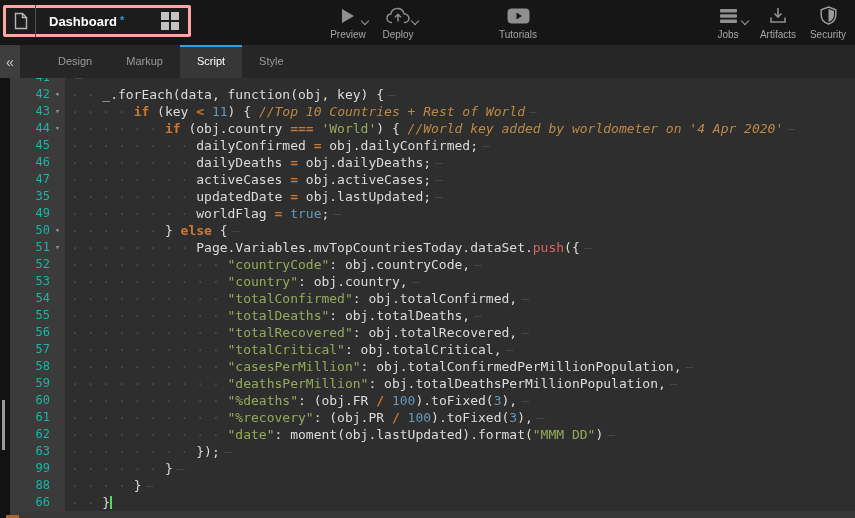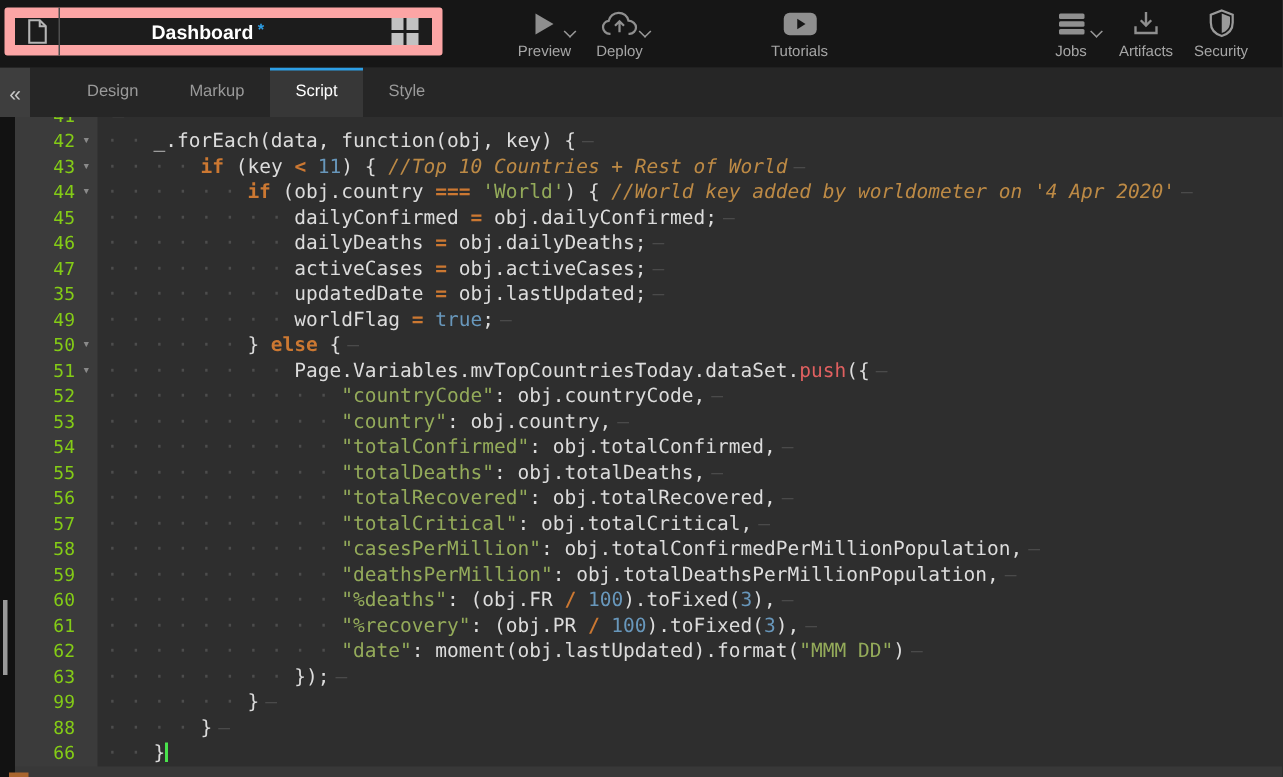--- a/index.html
+++ b/index.html
@@ -7,31 +7,31 @@
     width:855px;height:518px;overflow:hidden;
     background:#2e2e2e;
     font-family:"Liberation Sans",sans-serif;
     -webkit-font-smoothing:antialiased;
   }
   
   .header{position:relative;height:45px;background:var(--header-bg,#161616);}
   .pagebox{
     position:absolute;left:3px;top:5px;height:32px;box-sizing:border-box;
     display:flex;align-items:center;
-    border:7px solid #fca5a5;border-radius:2px;background:#1c1c1c;gap:48px;
+    border:3px solid #fca5a5;border-radius:2px;background:#1c1c1c;
   }
   .filebtn{width:29px;height:32px;display:flex;align-items:center;justify-content:center;
     border-right:1px solid #4e4e4e;cursor:pointer;}
   .pagetitle{padding:0 6px 0 13px;color:#ffffff;font-weight:bold;font-size:13px;width:102px;cursor:pointer;}
   .dirty{color:var(--accent,#2d9fe6);font-size:11px;vertical-align:top;margin-left:3px;}
   .gridbtn{display:grid;grid-template-columns:8px 8px;grid-gap:2px;margin:0 9px 0 4px;cursor:pointer;}
   .gridbtn span{width:8px;height:8px;background:#c2c2c2;}
   .tools{position:absolute;top:5px;display:flex;}
-  .tools.left{left:338px;}
-  .tools.right{right:16px;}
+  .tools.left{left:323px;}
+  .tools.right{right:2px;}
   .tool{position:relative;width:50px;display:flex;flex-direction:column;align-items:center;
     color:#a6a6a6;font-size:10px;cursor:pointer;}
   .tool .ic{height:21px;display:flex;align-items:center;justify-content:center;}
   .tool .lbl{margin-top:3px;white-space:nowrap;}
   .tool.tutorials{margin-left:70px;}
   .chev{position:absolute;right:5px;top:13px;width:5px;height:5px;
     border-right:1.5px solid #9a9a9a;border-bottom:1.5px solid #9a9a9a;
     transform:rotate(45deg);}
   
   .tabbar{height:33px;background:var(--tabbar-bg,#262626);display:flex;align-items:stretch;}
@@ -41,21 +41,21 @@
   .tab{padding:0 17px;line-height:33px;color:#9a9a9a;font-size:11px;cursor:pointer;box-sizing:border-box;}
   .tab.active{background:#373737;color:#ffffff;border-top:2px solid var(--accent,#2d9fe6);line-height:29px;}
   
   .editor{position:relative;height:440px;background:var(--editor-bg,#2e2e2e);overflow:hidden;}
   .leftstrip{position:absolute;left:0;top:0;width:10px;height:100%;background:#121212;}
   .vthumb{position:absolute;left:2px;top:322px;width:3px;height:50px;background:#9a9a9a;cursor:pointer;}
   .gutterbg{position:absolute;left:10px;top:0;width:55px;height:100%;background:var(--gutter-bg,#3b3b3b);}
   .lines{position:absolute;left:10px;top:-9px;right:0;}
   .row{height:17px;line-height:17px;display:flex;white-space:pre;
     font-family:"DejaVu Sans Mono",monospace;font-size:13px;}
-  .ln{flex:none;width:40px;text-align:right;color:#84cc16;font-size:12px;}
+  .ln{flex:none;width:40px;text-align:right;color:#14b8a6;font-size:12px;}
   .fold{flex:none;width:15px;text-align:center;color:#8a8a8a;font-size:9px;line-height:17px;cursor:pointer;}
   .codecell{padding-left:6px;flex:1;}
   .ws{color:#4d4d4d;}
   .plain{color:#dcdcdc;}
   .kw{color:var(--kw,#cc7832);font-weight:bold;}
   .num{color:var(--num,#6897bb);}
   .str{color:var(--str,#94ab5a);}
   .comment{color:var(--comment,#bd8a45);font-style:italic;}
   .fn{color:var(--fn,#e06060);}
   .eol{color:#4a4a4a;margin-left:4px;}

